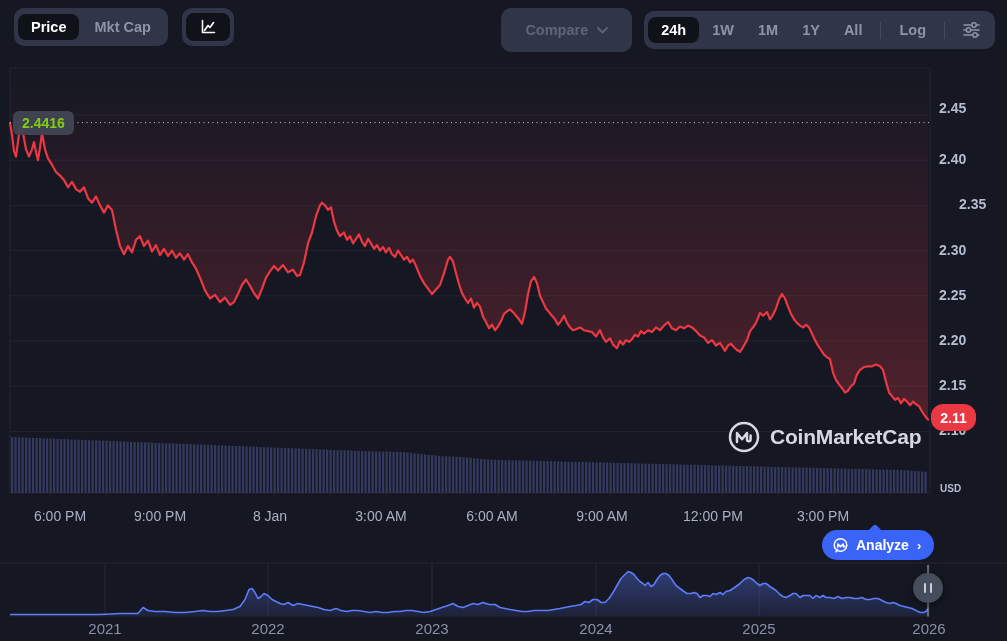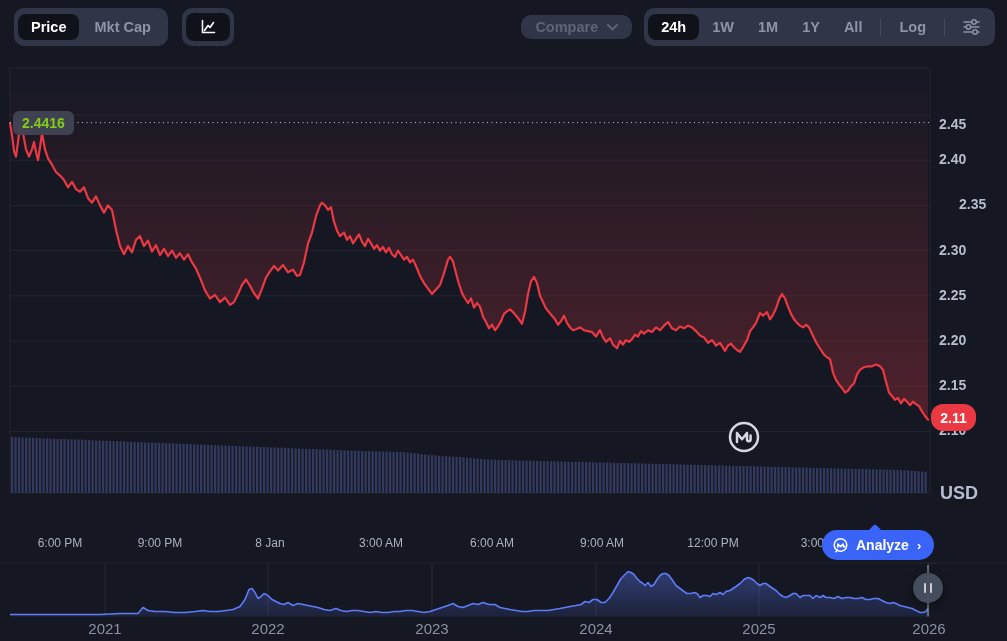--- a/index.html
+++ b/index.html
@@ -23,32 +23,32 @@
   .seg {
     display:inline-flex; align-items:center; gap:8px;
     padding:6px 13px; border-radius:8px;
     color:#8d94a8; font-size:14.5px; font-weight:700; cursor:pointer;
     line-height:1; white-space:nowrap;
   }
   .seg.active { background:#0f1219; color:#ffffff; }
   .seg.icon-only { padding:6px 14px; }
   .btn-compare {
     display:inline-flex; align-items:center; gap:9px;
-    background:#303647; border-radius:10px; padding:0 14px; height:24px;
+    background:#303647; border-radius:10px; padding:0 24px; height:44px;
     color:#5e6578; font-size:14.5px; font-weight:700; cursor:pointer;
   }
   .divider-v { width:1px; height:17px; background:#454b5c; margin:0 5px; }
   .range-seg { padding:6px 11px; }
   .seg-icon-btn { display:inline-flex; align-items:center; padding:6px 10px; cursor:pointer; color:#8d94a8; }
 
   
   .y-tick { position:absolute; left:939px; font-size:14px; font-weight:600; color:#b6bdcf; z-index:3; }
-  .x-tick { position:absolute; top:536px; transform:translateX(-50%); font-size:12px; color:#aab1c2; z-index:3; white-space:nowrap; }
+  .x-tick { position:absolute; top:508px; transform:translateX(-50%); font-size:14px; color:#aab1c2; z-index:3; white-space:nowrap; }
   .year-tick { position:absolute; top:620px; transform:translateX(-50%); font-size:15px; color:#8b92a6; z-index:3; }
-  .usd-label { position:absolute; left:940px; top:483px; font-size:18px; font-weight:700; color:#b6bdcf; z-index:3; }
+  .usd-label { position:absolute; left:940px; top:483px; font-size:10px; font-weight:700; color:#b6bdcf; z-index:3; }
 
   
   .high-pill {
     position:absolute; left:13px; top:111px; z-index:4;
     background:rgba(64,68,84,0.95); border-radius:6px;
     padding:4px 9px; font-size:14px; font-weight:700; color:#84cc16;
   }
   .price-badge {
     position:absolute; left:931px; top:404px; width:45px; height:27px; z-index:6;
     background:#ea3943; border-radius:12px;
@@ -444,21 +444,21 @@
             <circle cx="13" cy="14" r="2.2" fill="#303647"></circle>
         </svg>
       </span>
     </div>
   </div>
 </div>
 
 <div class="high-pill">2.4416</div>
 
 <div id="y-axis">
-    <div class="y-tick" style="top: 116px;">2.45</div>
+    <div class="y-tick" style="top: 100px;">2.45</div>
     <div class="y-tick" style="top: 151.2px;">2.40</div>
     <div class="y-tick" style="top: 196.4px; margin-left: 20px;">2.35</div>
     <div class="y-tick" style="top: 241.6px;">2.30</div>
     <div class="y-tick" style="top: 286.8px;">2.25</div>
     <div class="y-tick" style="top: 332px;">2.20</div>
     <div class="y-tick" style="top: 377.2px;">2.15</div>
     <div class="y-tick" style="top: 422.4px;">2.10</div>
   </div>
 <div id="x-axis">
     <div class="x-tick" style="left: 60px;">6:00 PM</div>
@@ -483,20 +483,21 @@
 
 <div class="price-badge">2.11</div>
 
 <div class="watermark">
   <span style="display:inline-flex">
     <svg width="34" height="34" viewBox="0 0 34 34" fill="none" stroke="rgba(223,227,236,0.95)" stroke-width="2.5" stroke-linecap="round" stroke-linejoin="round">
       <circle cx="17" cy="17" r="14"></circle>
       <path d="M10 22 V13 l5 6.2 5-6.2 v6.2 c0 2.6 3.6 2.6 3.6 0 v-3.6"></path>
     </svg>
   </span>
+  <span class="watermark-text">CoinMarketCap</span>
 </div>
 
 <div class="analyze-btn">
   <div class="analyze-pointer"></div>
   <span style="display:inline-flex">
     <svg width="17" height="17" viewBox="0 0 17 17" fill="none" stroke="#ffffff" stroke-width="1.5" stroke-linecap="round" stroke-linejoin="round">
       <circle cx="8.5" cy="8" r="6.3"></circle>
       <path d="M4 14.8 L5.6 12.6"></path>
       <path d="M5.8 10.3 V7 l2.7 2.6 2.7-2.6 v2 c0 1.3 1.6 1.3 1.6 0"></path>
     </svg>

